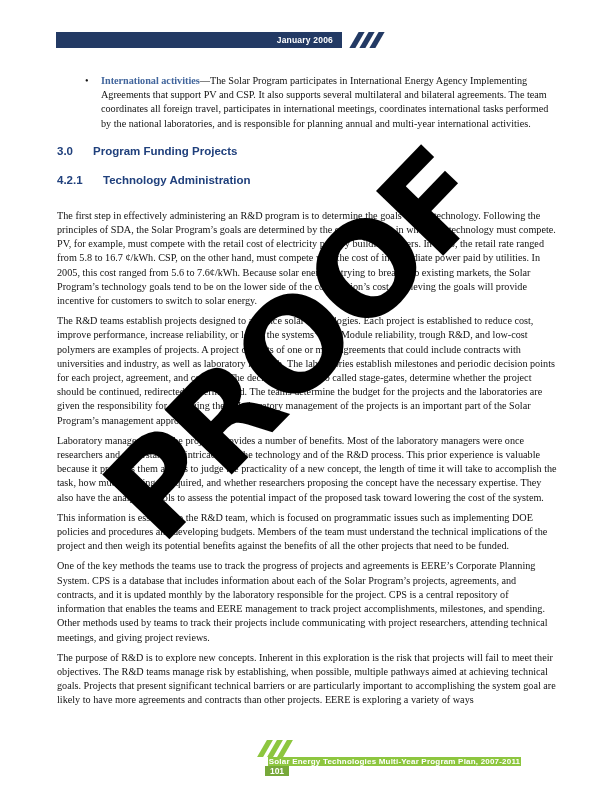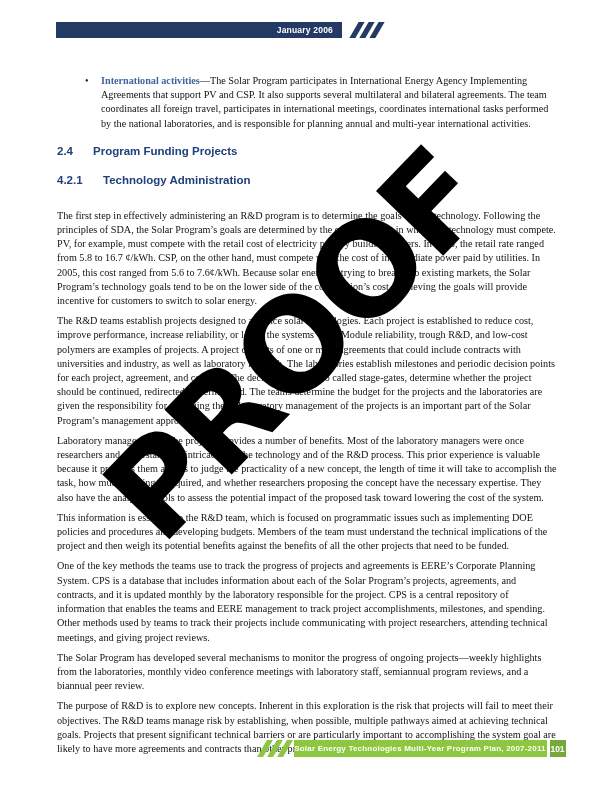--- a/index.html
+++ b/index.html
@@ -6,21 +6,21 @@
   .page{
     position:relative;
     width:612px;height:792px;
     background:#ffffff;
     margin:0 auto;
     overflow:hidden;
     font-family:"Liberation Serif", serif;
   }
 
   
-  .header{position:absolute;top:22px;left:56px;display:flex;align-items:center;}
+  .header{position:absolute;top:32px;left:56px;display:flex;align-items:center;}
   .header-bar{
     width:286px;height:16px;background:#233a64;
     display:flex;align-items:center;justify-content:flex-end;
     padding-right:9px;box-sizing:border-box;
   }
   .header-date{
     font-family:"Liberation Sans", sans-serif;
     font-weight:bold;font-size:8.5px;color:#ffffff;letter-spacing:.2px;
   }
   .slashes{display:flex;margin-left:7px;}
@@ -51,31 +51,31 @@
   
   .watermark{
     position:absolute;left:295px;top:345px;
     transform:translate(-50%,-50%) rotate(-46deg);
     font-family:"DejaVu Sans", sans-serif;
     font-weight:bold;font-size:128px;letter-spacing:-4px;
     color:#000000;white-space:nowrap;z-index:5;
   }
 
   
-  .footer{position:absolute;left:262px;top:740px;height:17px;display:flex;align-items:stretch;}
+  .footer{position:absolute;left:262px;top:740px;height:17px;display:flex;align-items:stretch;flex-direction:column;}
   .footer-bar{
     width:253px;margin-left:6px;background:#8dc63f;
     display:flex;align-items:center;justify-content:center;
   }
   .footer-title{
     font-family:"Liberation Sans", sans-serif;font-weight:bold;
     font-size:8px;color:#ffffff;letter-spacing:.2px;white-space:nowrap;
   }
   .footer-pagebox{
-    width:16px;margin-left:3px;background:#77a83a;
+    width:24px;margin-left:3px;background:#77a83a;
     display:flex;align-items:center;justify-content:center;
   }
   .footer-pagenum{
     font-family:"Liberation Sans", sans-serif;font-weight:bold;
     font-size:8.5px;color:#ffffff;
   }
 </style>
 </head>
 <body>
 
@@ -93,33 +93,32 @@
   </div>
 
   <div class="content">
 
     <div class="bullet-item">
       <span class="bullet-marker">•</span>
       <span class="xref-link">International activities</span><span>—The Solar Program participates in International Energy Agency Implementing Agreements that support PV and CSP. It also supports several multilateral and bilateral agreements. The team coordinates all foreign travel, participates in international meetings, coordinates international tasks performed by the national laboratories, and is responsible for planning annual and multi-year international activities.</span>
     </div>
 
     <h2 class="section-heading">
-      <span class="sec-num">2.4</span><span>Program Funding Projects</span>
+      <span class="sec-num">3.0</span><span>Program Funding Projects</span>
     </h2>
 
     <h3 class="section-heading sub">
       <span class="sec-num">4.2.1</span><span>Technology Administration</span>
     </h3>
 
     <p class="first">The first step in effectively administering an R&amp;D program is to determine the goals for the technology. Following the principles of SDA, the Solar Program’s goals are determined by the energy market in which the technology must compete. PV, for example, must compete with the retail cost of electricity paid by building owners. In 2005, the retail rate ranged from 5.8 to 16.7 ¢/kWh.  CSP, on the other hand, must compete with the cost of intermediate power paid by utilities. In 2005, this cost ranged from 5.6 to 7.6¢/kWh. Because solar energy is trying to break into existing markets, the Solar Program’s technology goals tend to be on the lower side of the competition’s cost. Achieving the goals will provide incentive for customers to switch to solar energy.</p>
     <p>The R&amp;D teams establish projects designed to advance solar technologies. Each project is established to reduce cost, improve performance, increase reliability, or lower the systems’ cost. Module reliability, trough R&amp;D, and low-cost polymers are examples of projects. A project consists of one or more agreements that could include contracts with universities and industry, as well as laboratory research. The laboratories establish milestones and periodic decision points for each project, agreement, and contract. The decision points, also called stage-gates, determine whether the project should be continued, redirected, or terminated. The teams determine the budget for the projects and the laboratories are given the responsibility for managing them. Laboratory management of the projects is an important part of the Solar Program’s management approach.</p>
     <p>Laboratory management of the projects provides a number of benefits. Most of the laboratory managers were once researchers and understand the intricacies of the technology and of the R&amp;D process. This prior experience is valuable because it provides them a basis to judge the practicality of a new concept, the length of time it will take to accomplish the task, how much funding is required, and whether researchers proposing the concept have the necessary expertise. They also have the analytical tools to assess the potential impact of the proposed task toward lowering the cost of the system.</p>
     <p>This information is essential to the R&amp;D team, which is focused on programmatic issues such as implementing DOE policies and procedures and developing budgets. Members of the team must understand the technical implications of the project and then weigh its potential benefits against the benefits of all the other projects that need to be funded.</p>
     <p>One of the key methods the teams use to track the progress of projects and agreements is EERE’s Corporate Planning System. CPS is a database that includes information about each of the Solar Program’s projects, agreements, and contracts, and it is updated monthly by the laboratory responsible for the project. CPS is a central repository of information that enables the teams and EERE management to track project accomplishments, milestones, and spending. Other methods used by teams to track their projects include communicating with project researchers, attending technical meetings, and giving project reviews.</p>
-    <p>The Solar Program has developed several mechanisms to monitor the progress of ongoing projects—weekly highlights from the laboratories, monthly video conference meetings with laboratory staff, semiannual program reviews, and a biannual peer review.</p>
     <p>The purpose of R&amp;D is to explore new concepts. Inherent in this exploration is the risk that projects will fail to meet their objectives. The R&amp;D teams manage risk by establishing, when possible, multiple pathways aimed at achieving technical goals. Projects that present significant technical barriers or are particularly important to accomplishing the system goal are likely to have more agreements and contracts than other projects. EERE is exploring a variety of ways</p>
   </div>
 
   <div class="watermark">PROOF</div>
 
   <div class="footer">
     <div class="slashes" style="margin-left:0;">
       <span class="slash green" style="margin-left:0;"></span>
       <span class="slash green"></span>
       <span class="slash green"></span>

